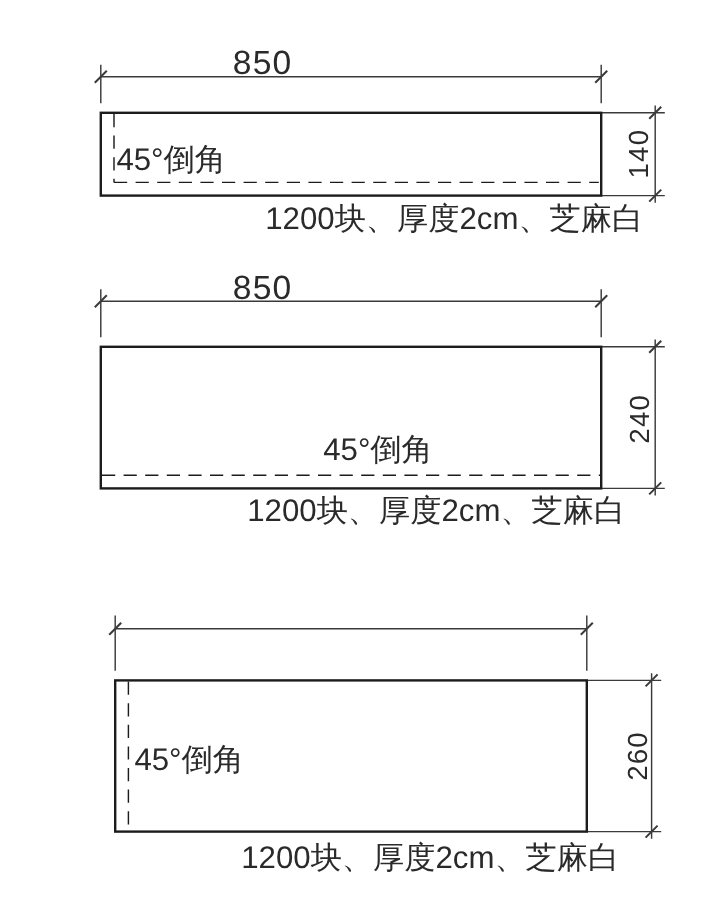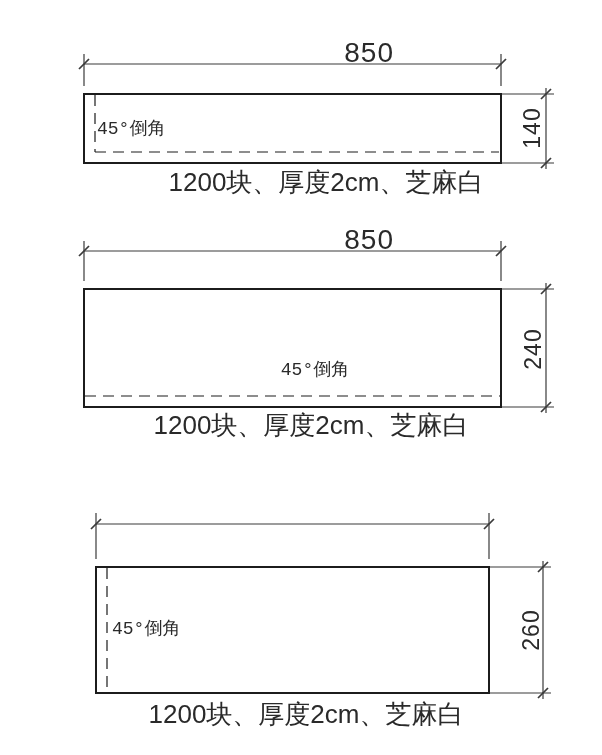--- a/index.html
+++ b/index.html
@@ -24,40 +24,39 @@
   }
   .txt {
     position: absolute;
     white-space: nowrap;
     color: #2a2a2a;
     line-height: 1.05;
   }
   .dim-num {
     font-size: 28px;
     letter-spacing: 1px;
-    text-align: right;
+    text-align: left;
     width: 200px;
   }
   .side-num {
     font-size: 23px;
     letter-spacing: 1px;
     transform: translate(-50%, -50%) rotate(-90deg);
   }
   .chamfer-label {
-    font-size: 18px;
-    font-family: Liberation Mono, monospace;
+    font-size: 26px;
   }
   .chamfer-label.centered {
     width: 200px;
     text-align: center;
   }
   .caption {
     font-size: 26px;
     width: 420px;
-    text-align: center;
+    text-align: right;
   }
 </style>
 </head>
 <body>
 
 <div class="canvas">
 
   <svg class="drawing-svg" viewBox="0 0 602 755" xmlns="http://www.w3.org/2000/svg">
 
     <g stroke="#3a3a3a" stroke-width="1.2" fill="none">

